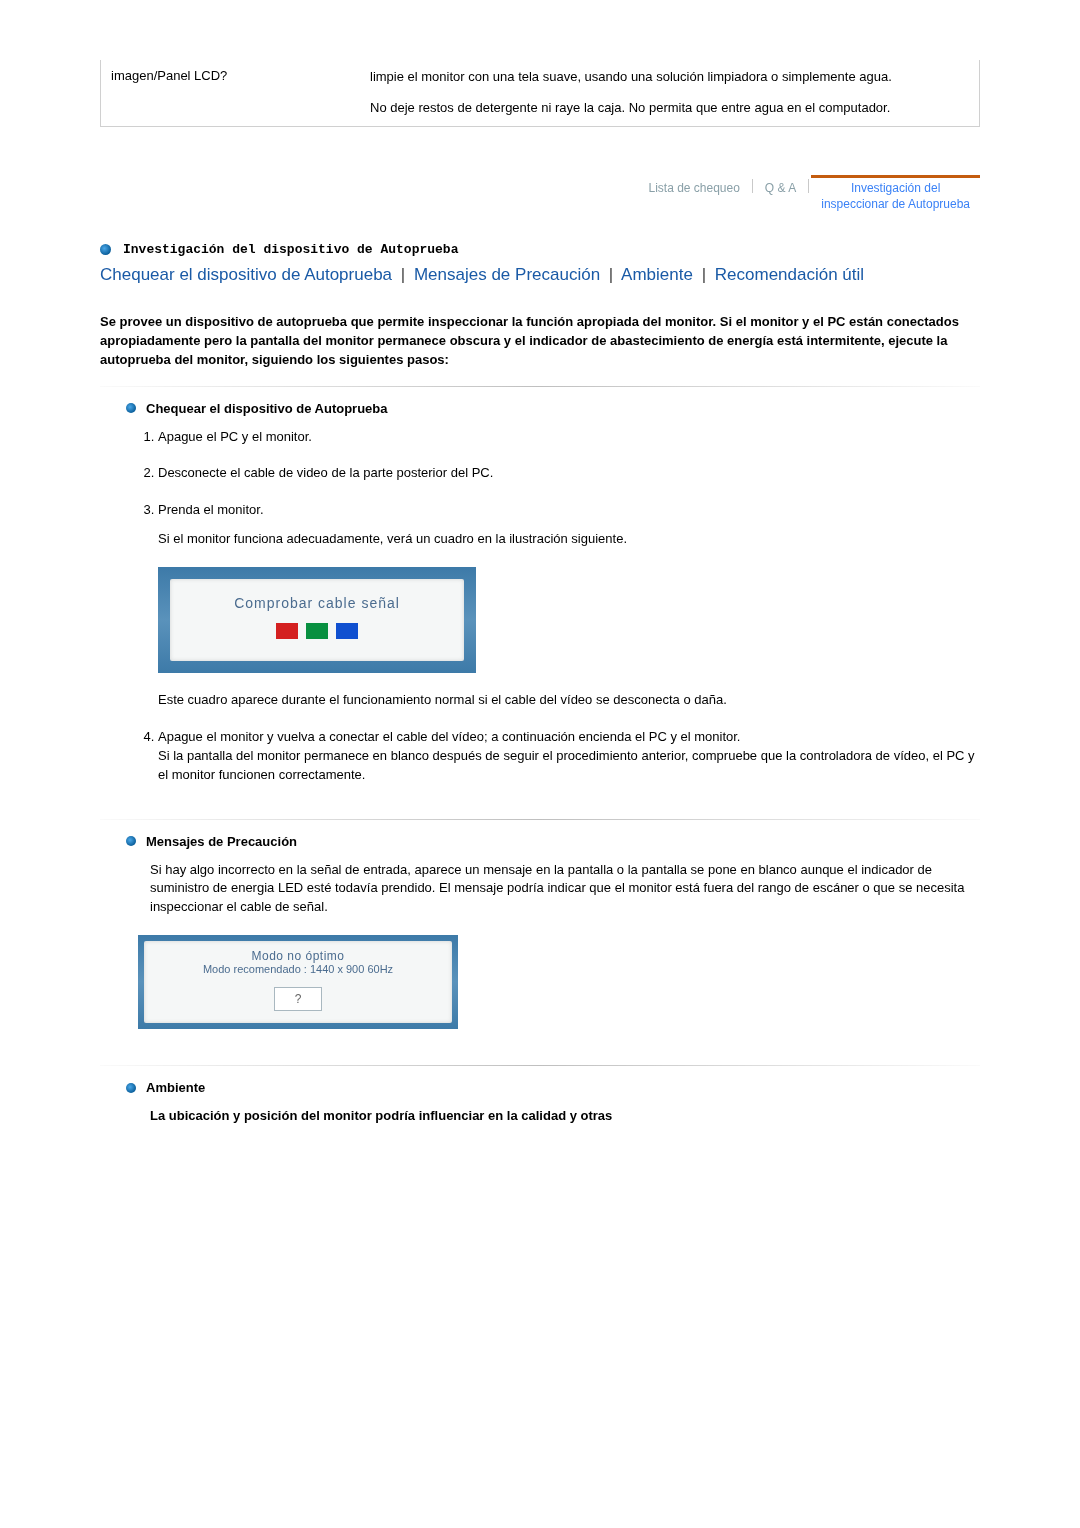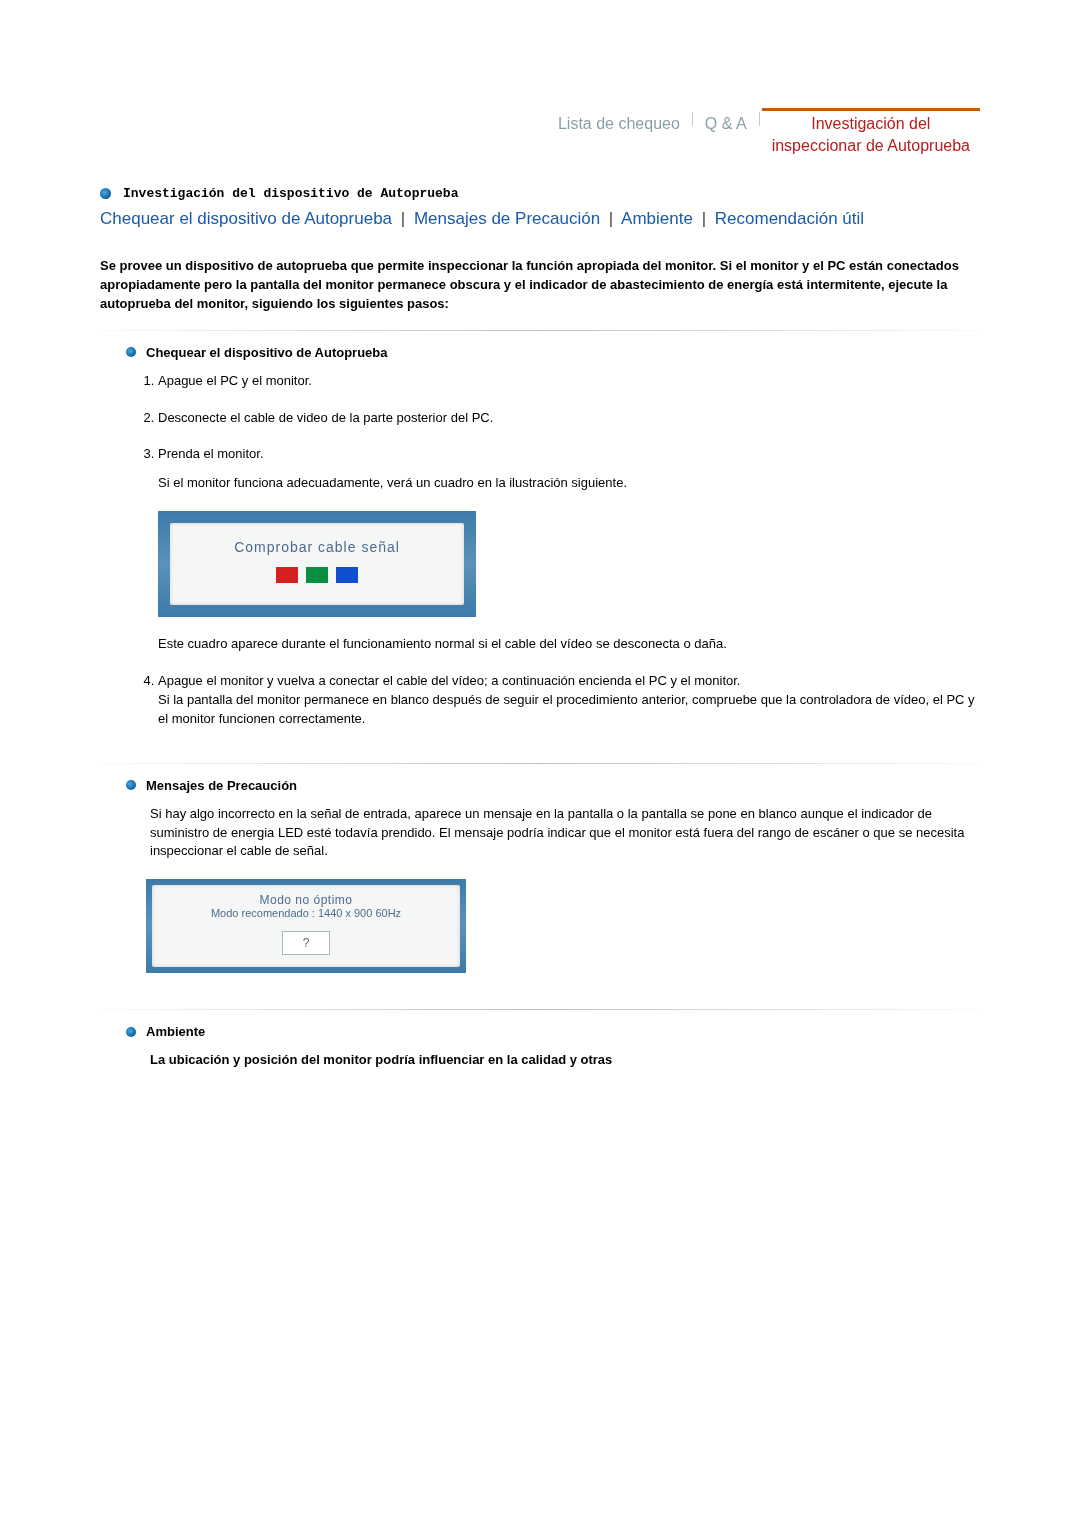--- a/index.html
+++ b/index.html
@@ -41,28 +41,28 @@
     justify-content: flex-end;
     align-items: flex-start;
     font-family: "Trebuchet MS", Arial, sans-serif;
   }
   .tab {
     display: flex;
     flex-direction: column;
     align-items: center;
     padding: 2px 10px 0 10px;
     border-top: 3px solid transparent;
-    font-size: 16px;
+    font-size: 12px;
     color: #8aa0a8;
     line-height: 1.35;
     text-align: center;
   }
   .tab.active {
     border-top: 3px solid #c45c0e;
-    color: #b91c1c;
+    color: #3b82f6;
   }
   .tab-sep {
     width: 1px;
     height: 14px;
     background: #c9c9c9;
     margin: 4px 2px 0 2px;
   }
 
   .section-title-row {
     display: flex;
@@ -218,20 +218,27 @@
     font-size: 13px;
     line-height: 1.45;
     font-weight: bold;
   }
 </style>
 </head>
 <body>
 
 <div class="page">
 
+  <div class="qa-row">
+    <div class="qa-q">imagen/Panel LCD?</div>
+    <div class="qa-a">
+      <p>limpie el monitor con una tela suave, usando una solución limpiadora o simplemente agua.</p>
+      <p>No deje restos de detergente ni raye la caja. No permita que entre agua en el computador.</p>
+    </div>
+  </div>
 
   <div class="tabbar">
     <div class="tab">
       <span>Lista de chequeo</span>
     </div>
     <div class="tab-sep"></div>
     <div class="tab">
       <span>Q &amp; A</span>
     </div>
     <div class="tab-sep"></div>
@@ -299,21 +306,21 @@
 
   <div class="hr" style="margin-top:34px;"></div>
 
   <div class="sub-block">
     <div class="sub-title-row">
       <span class="bullet-dot small"></span>
       <span class="sub-title">Mensajes de Precaución</span>
     </div>
     <div class="body-text">Si hay algo incorrecto en la señal de entrada, aparece un mensaje en la pantalla o la pantalla se pone en blanco aunque el indicador de suministro de energia LED esté todavía prendido. El mensaje podría indicar que el monitor está fuera del rango de escáner o que se necesita inspeccionar el cable de señal.</div>
 
-    <div style="margin-left:20px;">
+    <div style="margin-left:12px;">
       <div class="osd2">
         <div class="osd2-inner">
           <div class="osd2-l1">Modo no óptimo</div>
           <div class="osd2-l2">Modo recomendado : 1440 x 900 60Hz</div>
           <div class="osd2-btn">?</div>
         </div>
       </div>
     </div>
   </div>
 

